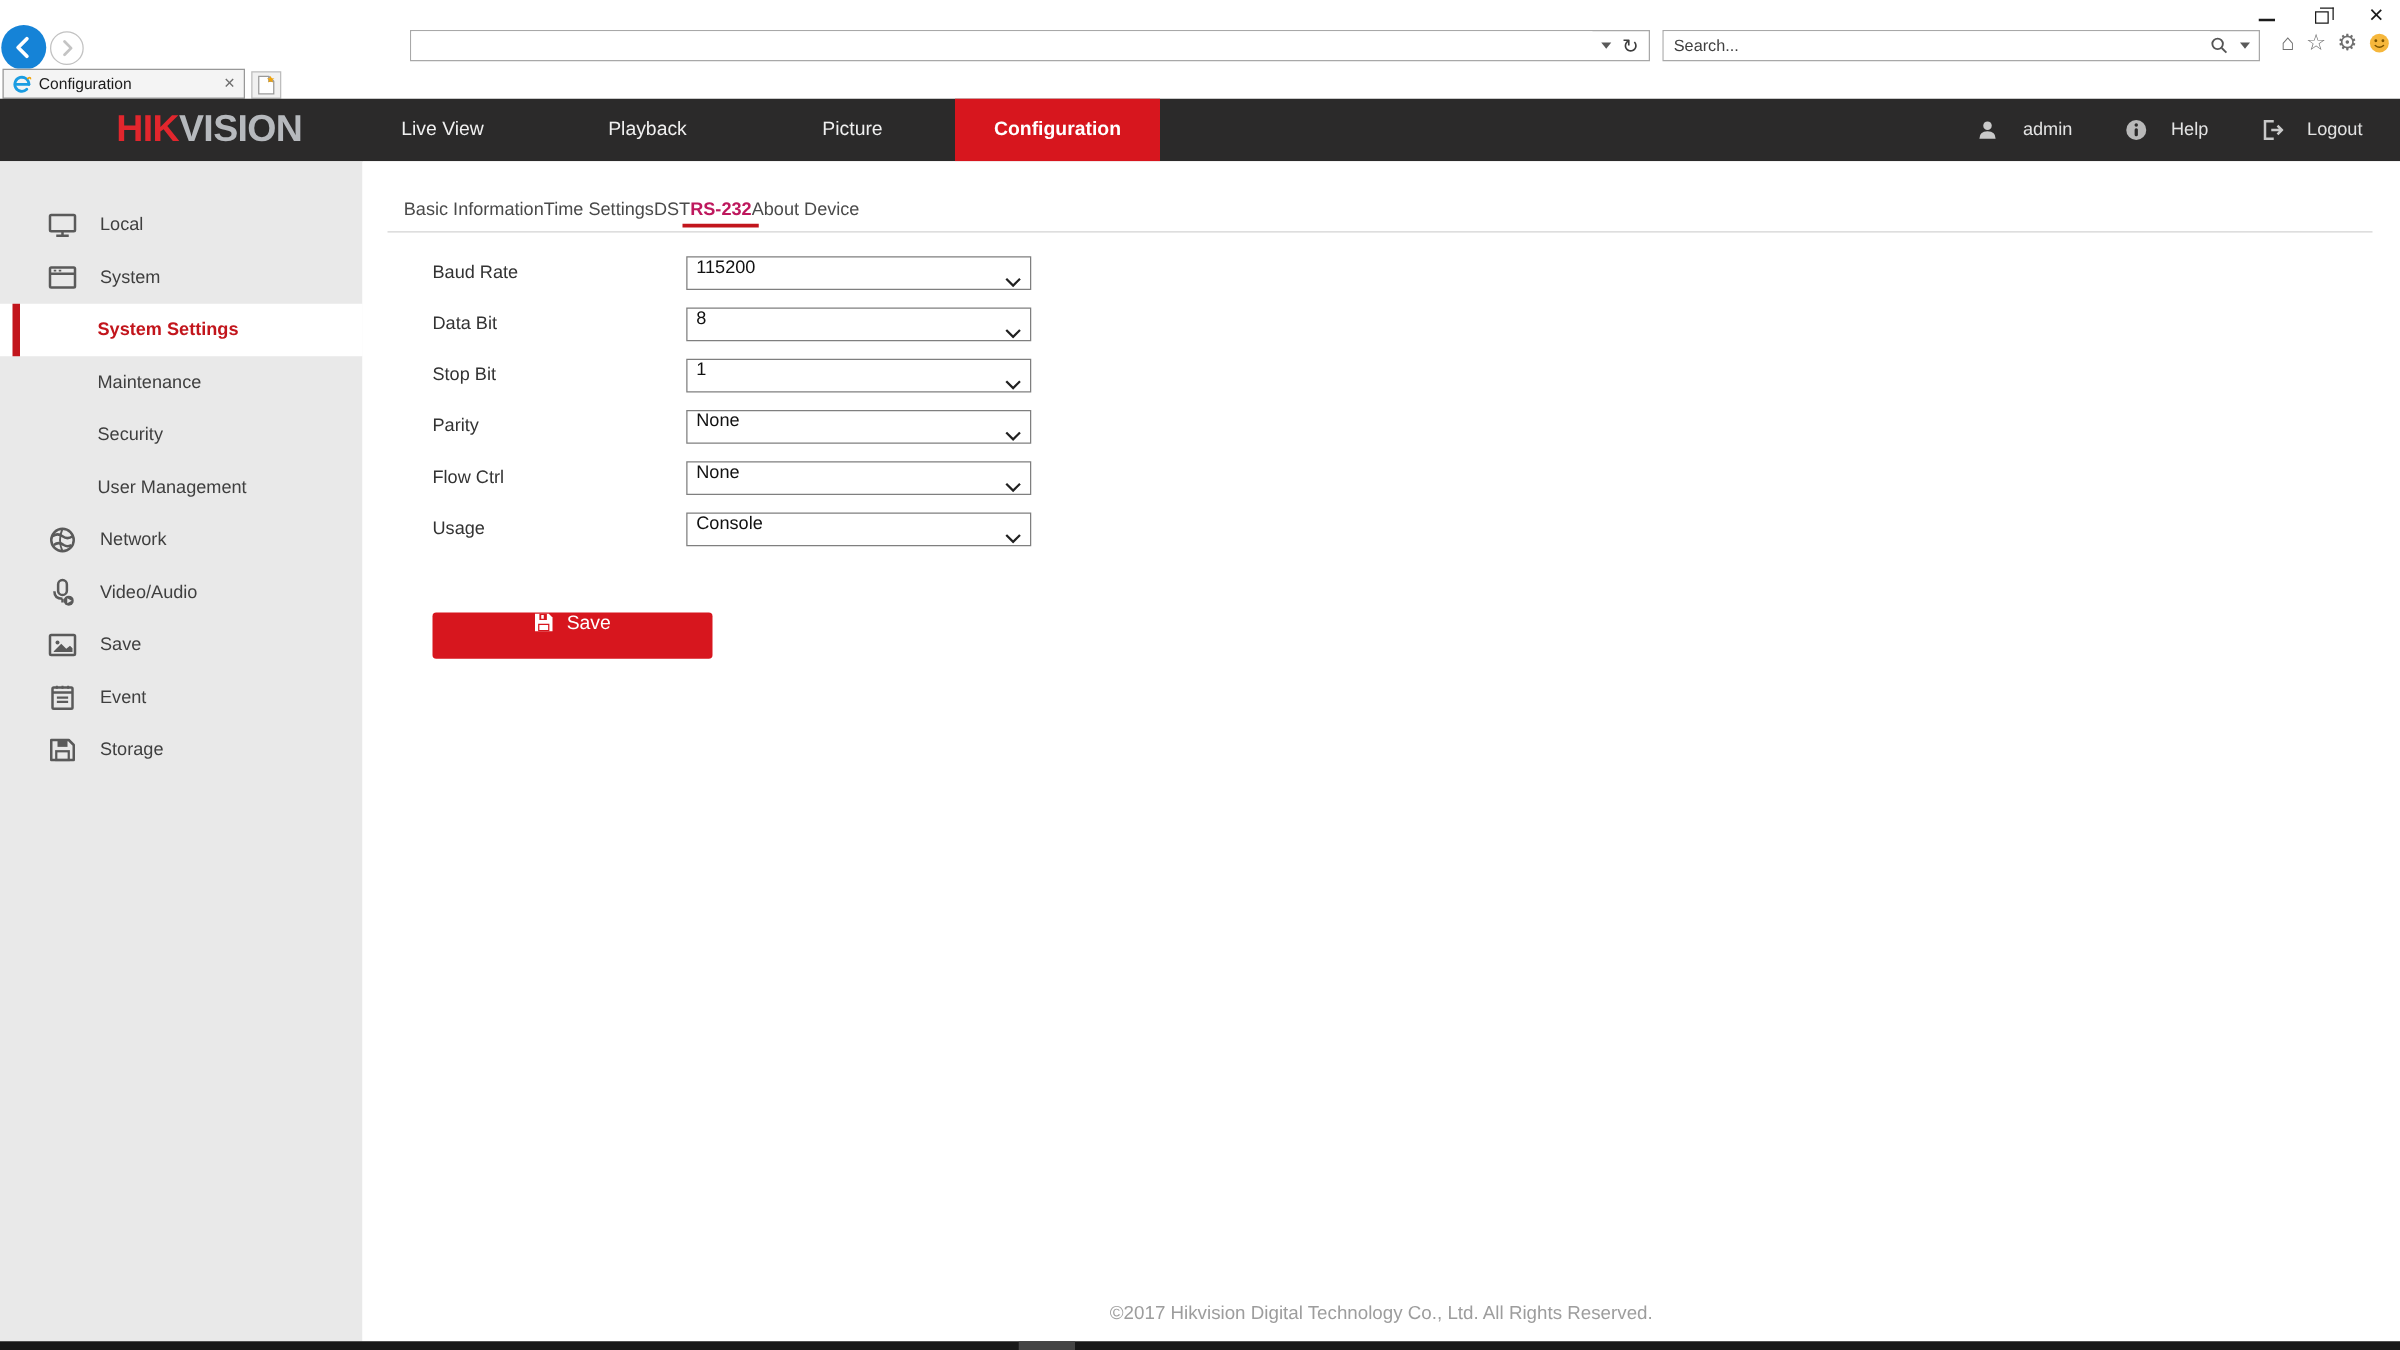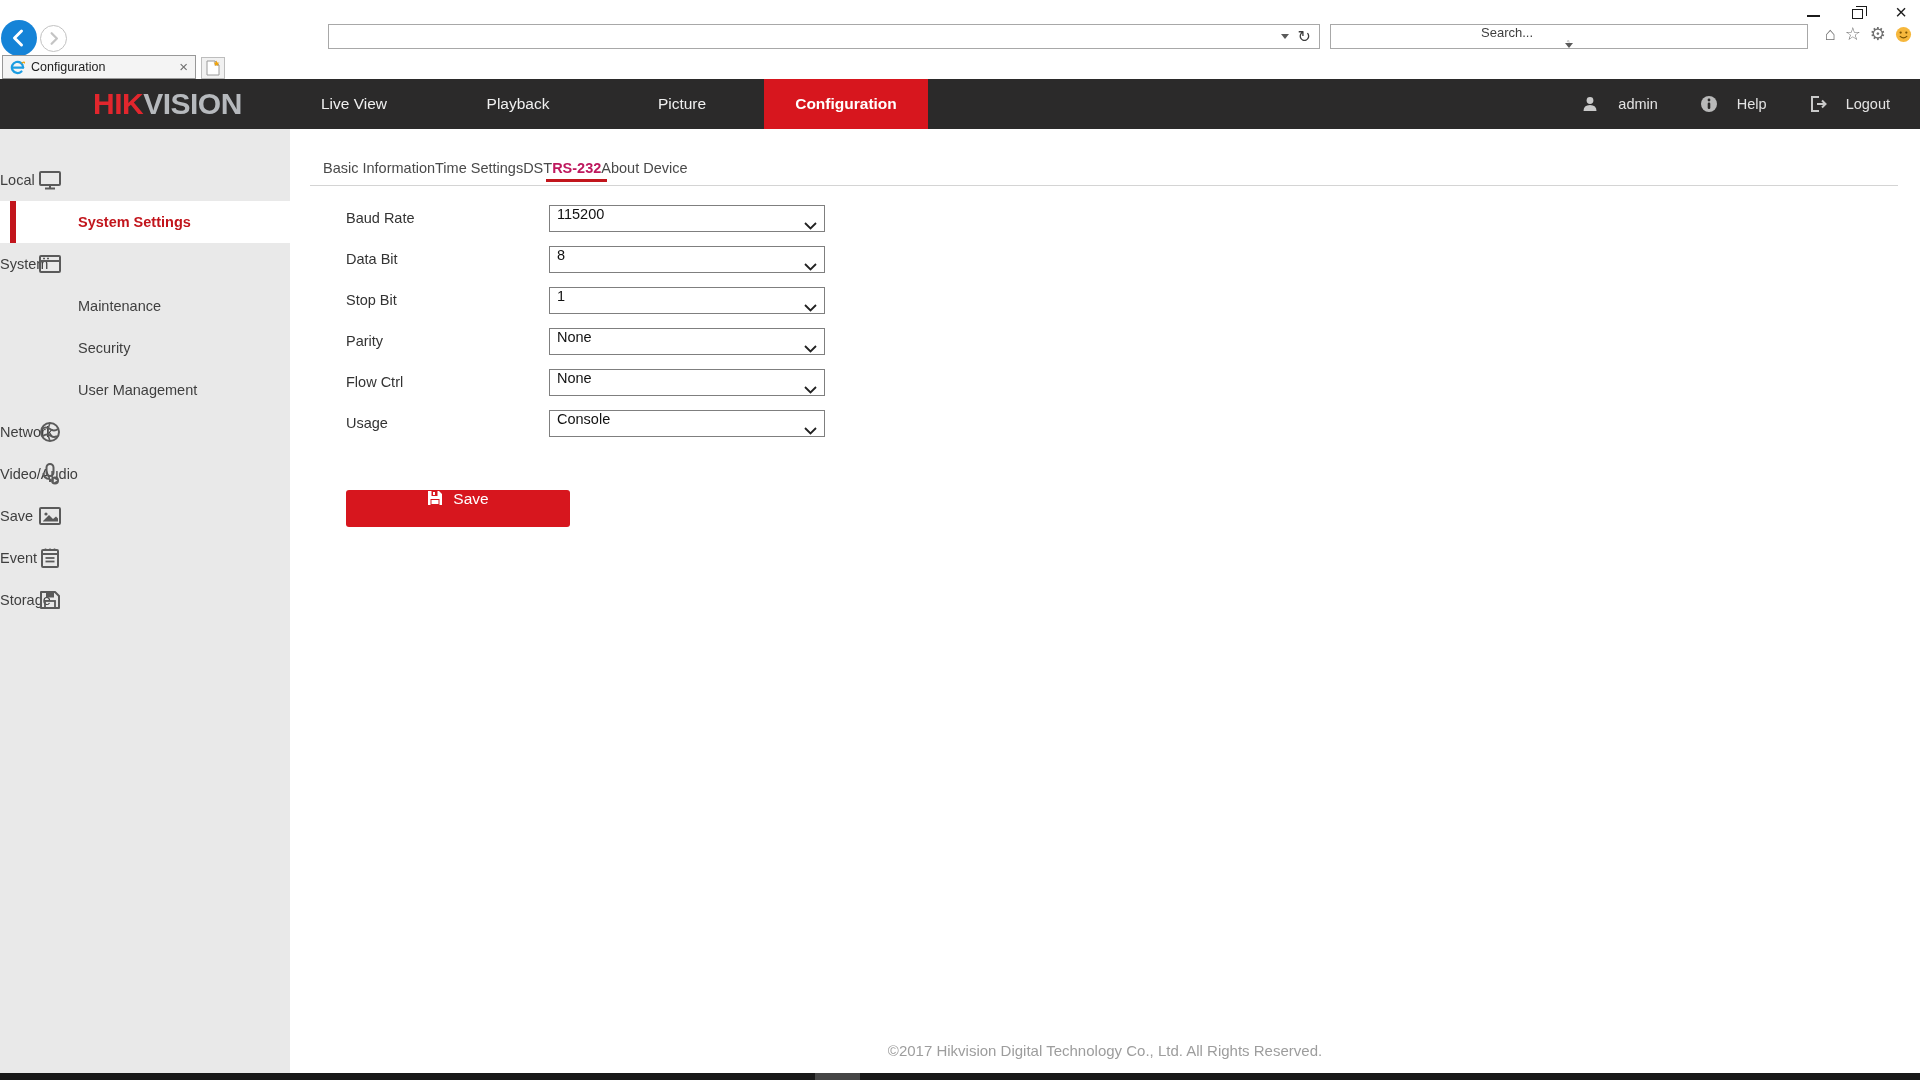--- a/index.html
+++ b/index.html
@@ -17,21 +17,21 @@
   .wc-close-glyph { font-size:20px; line-height:16px; color:#1b1b1b; }
 
   .btn-back { position:absolute; left:1px; top:20px; width:36px; height:36px; border-radius:50%; background:#1583d7; display:flex; align-items:center; justify-content:center; cursor:pointer; }
   .btn-fwd { position:absolute; left:40px; top:25px; width:27px; height:27px; border-radius:50%; background:#fff; border:1px solid #c2c2c2; display:flex; align-items:center; justify-content:center; }
 
   .address-field { position:absolute; left:328px; top:24px; width:992px; height:25px; border:1px solid #a8a8a8; background:#fff; display:flex; align-items:center; }
   .address-field input { flex:1; border:none; outline:none; height:100%; font-size:13px; padding:0 8px; color:#222; font-family:inherit; }
   .caret-down { width:0; height:0; border-left:4px solid transparent; border-right:4px solid transparent; border-top:5px solid #5a5a5a; margin:0 7px; cursor:pointer; }
   .refresh-glyph { font-size:16px; color:#3c3c3c; margin:0 8px 0 2px; cursor:pointer; }
 
-  .search-field { position:absolute; left:1330px; top:24px; width:478px; height:25px; border:1px solid #a8a8a8; background:#fff; display:flex; align-items:center;flex-direction:column; }
+  .search-field { position:absolute; left:1330px; top:24px; width:478px; height:25px; border:1px solid #a8a8a8; background:#fff; display:flex; align-items:center; }
   .search-field input { flex:1; border:none; outline:none; height:100%; font-size:13px; padding:0 8px; color:#222; font-family:inherit; }
   .search-field input::placeholder { color:#3f3f3f; opacity:1; }
   .mag-icon { margin-right:2px; cursor:pointer; }
 
   .toolbar-icons { position:absolute; right:8px; top:22px; height:24px; display:flex; align-items:center; gap:9px; }
   .tb-glyph { font-size:18px; color:#707070; line-height:24px; cursor:pointer; }
 
   .tab-row { position:absolute; top:55px; left:0; width:1920px; height:24px; background:#fff; }
   .ie-tab { position:absolute; left:2px; top:0; width:194px; height:24px; background:#f4f4f4; border:1px solid #989898; display:flex; align-items:center; padding:0 7px; gap:6px; cursor:pointer; }
   .ie-tab .t-title { flex:1; font-size:12.5px; color:#1c1c1c; white-space:nowrap; overflow:hidden; }
@@ -44,21 +44,21 @@
   .logo .hik { color:#e2262d; }
   .logo .vision { color:#b6b9bd; }
   .main-nav { position:absolute; left:272px; top:0; height:50px; display:flex; }
   .nav-item { width:164px; height:50px; line-height:50px; text-align:center; color:#f0f0f0; font-size:15.5px; cursor:pointer; }
   .nav-item.active { background:#d7161e; font-weight:bold; color:#fff; }
   .user-area { position:absolute; right:30px; top:0; height:50px; display:flex; align-items:center; gap:42px; }
   .ua-group { display:flex; align-items:center; gap:19px; color:#e3e3e3; font-size:14.5px; cursor:pointer; }
 
   
   .sidebar { position:absolute; top:129px; left:0; width:290px; height:944px; background:#e9e9e9; padding-top:30px; }
-  .side-item { position:relative; height:42px; display:flex; align-items:center; font-size:14.5px; color:#3f3f3f; cursor:pointer; }
+  .side-item { position:relative; height:42px; display:flex; align-items:center; padding-left:80px; font-size:14.5px; color:#3f3f3f; cursor:pointer; }
   .side-item.child { padding-left:78px; }
   .side-item .s-icon { position:absolute; left:38px; top:50%; transform:translateY(-50%); width:24px; height:24px; }
   .side-item.active { background:#fff; color:#c2151c; font-weight:bold; }
   .side-item.active::before { content:""; position:absolute; left:10px; top:0; bottom:0; width:6px; background:#c2151c; }
 
   
   .content { position:absolute; top:129px; left:290px; width:1630px; height:944px; background:#fff; }
   .tabs-row { position:absolute; top:29px; left:33px; display:flex; }
   .ctab { font-size:14.5px; color:#4a4a4a; height:20px; line-height:20px; position:relative; cursor:pointer; white-space:nowrap; }
   .ctab.active { color:#be185d; font-weight:bold; }
@@ -194,32 +194,32 @@
 
   <div class="side-item">
     <svg class="s-icon" viewBox="0 0 24 24">
       <rect x="2" y="4" width="20" height="13" rx="1" stroke="#5a5a5a" stroke-width="2" fill="none"></rect>
       <line x1="12" y1="17" x2="12" y2="20" stroke="#5a5a5a" stroke-width="2"></line>
       <line x1="7" y1="20.5" x2="17" y2="20.5" stroke="#5a5a5a" stroke-width="2"></line>
     </svg>
     <span>Local</span>
   </div>
 
-  <div class="side-item child active">
-    <span>System Settings</span>
-  </div>
-
   <div class="side-item">
     <svg class="s-icon" viewBox="0 0 24 24">
       <rect x="2" y="4" width="20" height="16" rx="1" stroke="#5a5a5a" stroke-width="2" fill="none"></rect>
       <line x1="2" y1="9" x2="22" y2="9" stroke="#5a5a5a" stroke-width="2"></line>
       <line x1="5" y1="6.5" x2="7" y2="6.5" stroke="#5a5a5a" stroke-width="1.5"></line>
       <line x1="9" y1="6.5" x2="11" y2="6.5" stroke="#5a5a5a" stroke-width="1.5"></line>
     </svg>
     <span>System</span>
+  </div>
+
+  <div class="side-item child active">
+    <span>System Settings</span>
   </div>
   <div class="side-item child">
     <span>Maintenance</span>
   </div>
   <div class="side-item child">
     <span>Security</span>
   </div>
   <div class="side-item child">
     <span>User Management</span>
   </div>

